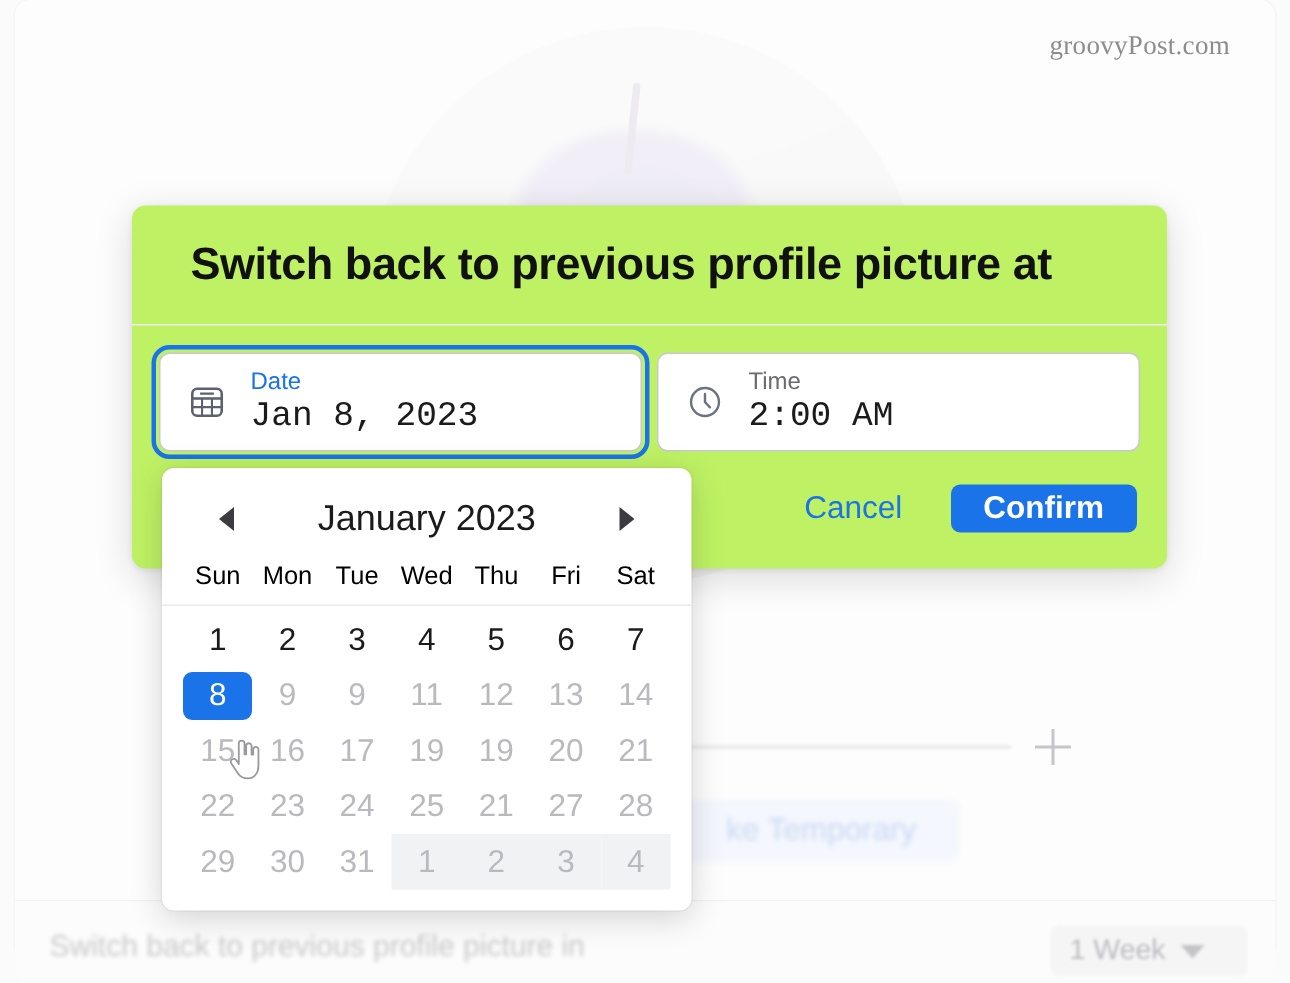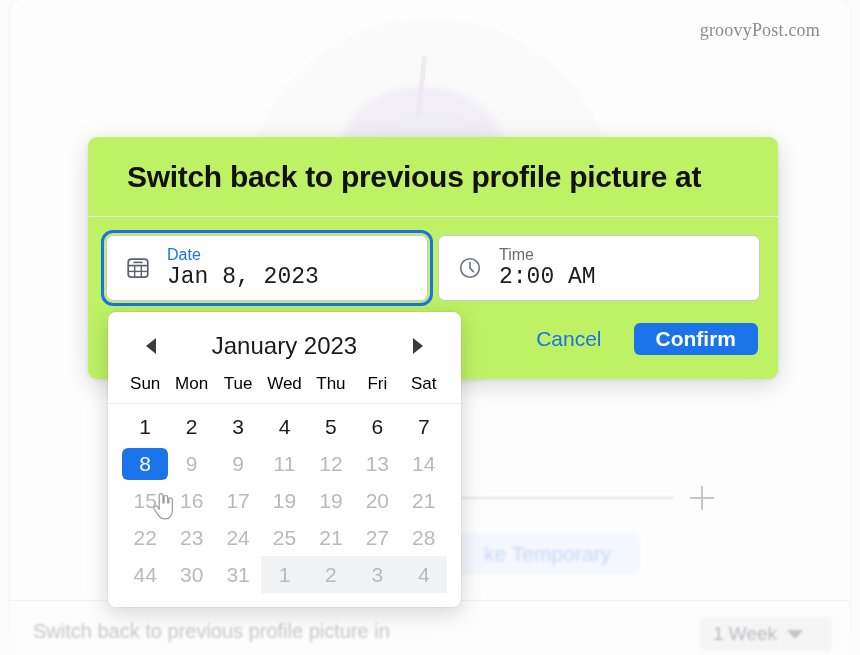--- a/index.html
+++ b/index.html
@@ -567,21 +567,21 @@
       <div class="cal-cell dim">
         <span>21</span>
       </div>
       <div class="cal-cell dim">
         <span>27</span>
       </div>
       <div class="cal-cell dim">
         <span>28</span>
       </div>
       <div class="cal-cell dim">
-        <span>44</span>
+        <span>29</span>
       </div>
       <div class="cal-cell dim">
         <span>30</span>
       </div>
       <div class="cal-cell dim">
         <span>31</span>
       </div>
       <div class="cal-cell othermonth">
         <span>1</span>
       </div>

